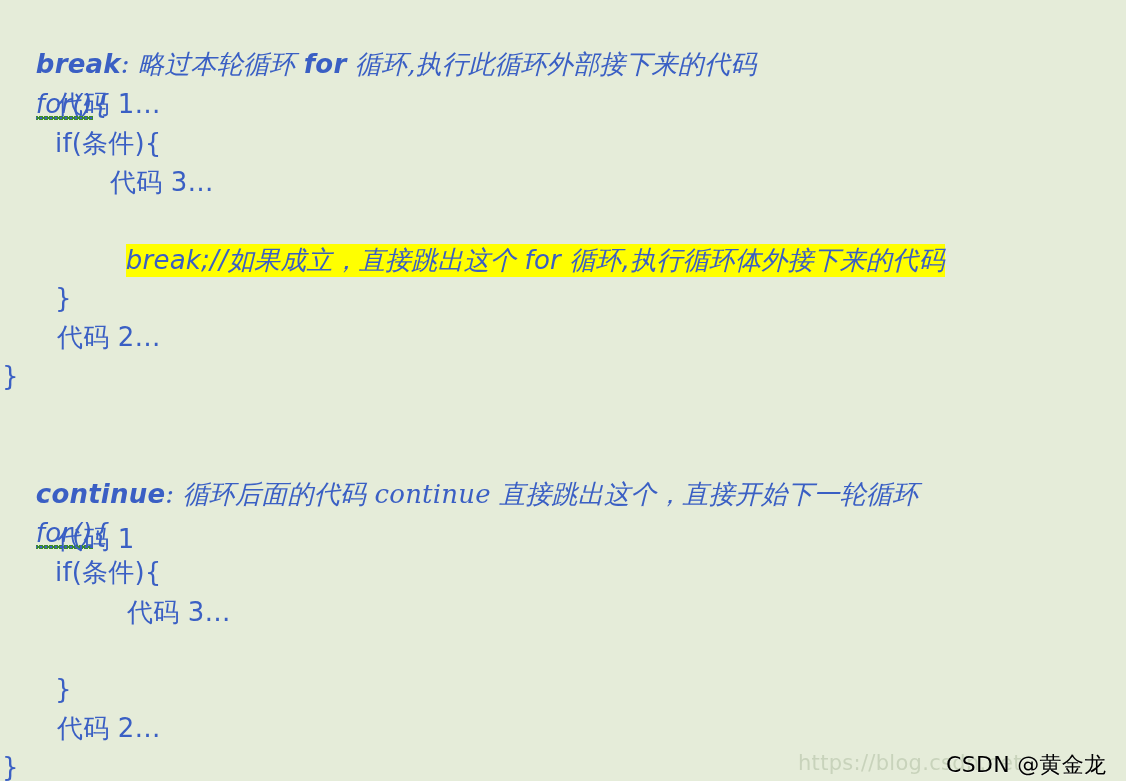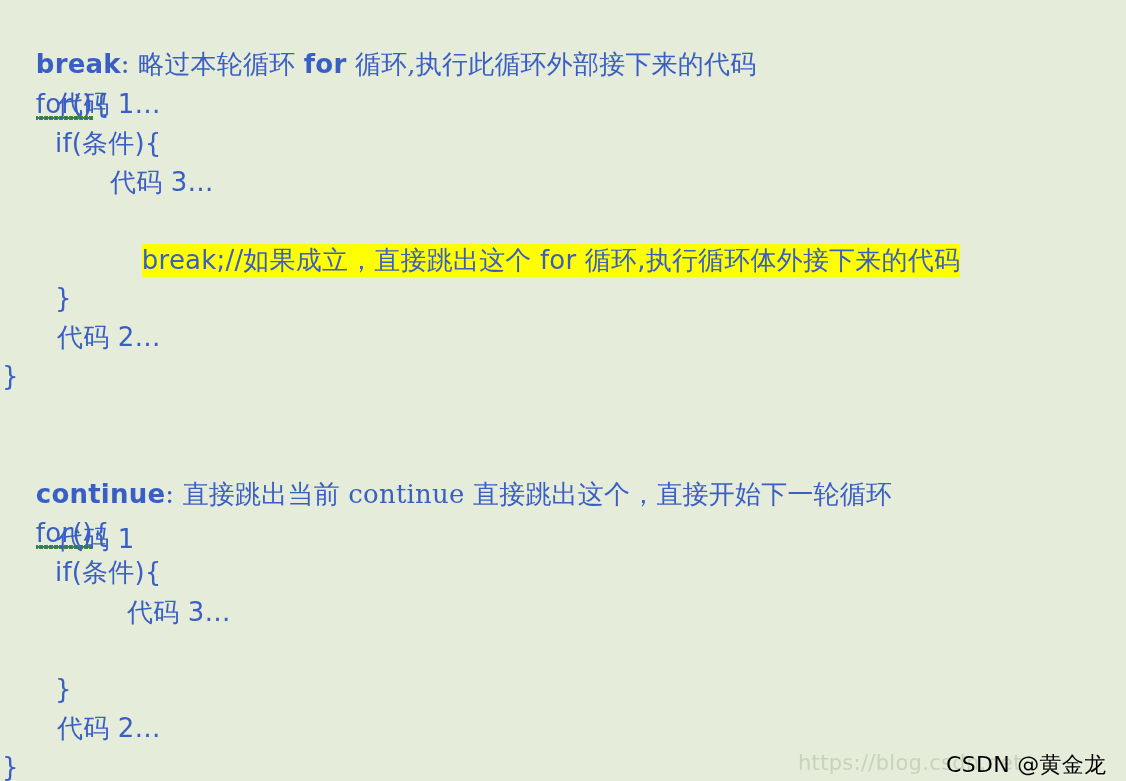--- a/index.html
+++ b/index.html
@@ -25,20 +25,21 @@
     left: 0;
     white-space: pre;
     font-family: "DejaVu Sans", "Liberation Sans", sans-serif;
     font-size: 26px;
     line-height: 40px;
     color: #3a5fc4;
     letter-spacing: 0.2px;
   }
   .code-line .seg {
     white-space: pre;
+    font-style: italic;
   }
   .hl {
     background: #ffff00;
     padding: 1px 0 2px 0;
     box-decoration-break: clone;
     -webkit-box-decoration-break: clone;
   }
   .kw {
     font-weight: bold;
   }
@@ -107,33 +108,33 @@
   <div class="code-line" style="top:44px;left:2px;">
     <span class="seg squiggle underline-solid">for()</span><span class="seg">{</span>
   </div>
 
   <div class="code-line" style="top:84px;left:57px;text-align:center;">代码 1…</div>
 
   <div class="code-line" style="top:123px;left:55px;">if(条件){</div>
 
   <div class="code-line" style="top:162px;left:110px;">代码 3…</div>
 
-  <div class="code-line" style="top:200px;left:108px;">
+  <div class="code-line" style="top:200px;left:92px;">
     <span class="seg hl">break;//如果成立，直接跳出这个 for 循环,执行循环体外接下来的代码</span>
   </div>
 
 
   <div class="code-line" style="top:278px;left:55px;">}</div>
 
   <div class="code-line" style="top:317px;left:57px;">代码 2…</div>
 
   <div class="code-line" style="top:356px;left:2px;">}</div>
 
   <div class="code-line" style="top:434px;left:2px;">
-    <span class="seg kw">continue</span><span class="seg mono-cn">: 直接跳出当前 </span><span class="seg mono-cn">continue</span><span class="seg mono-cn"> 直接跳出这个，直接开始下一轮循环</span>
+    <span class="seg kw">continue</span><span class="seg mono-cn">: 循环后面的代码 </span><span class="seg mono-cn">continue</span><span class="seg mono-cn"> 直接跳出这个，直接开始下一轮循环</span>
   </div>
 
   <div class="code-line" style="top:473px;left:2px;">
     <span class="seg squiggle underline-solid">for()</span><span class="seg">{</span>
   </div>
 
   <div class="code-line" style="top:513px;left:57px;margin-top:6px;">代码 1</div>
 
   <div class="code-line" style="top:552px;left:55px;">if(条件){</div>
 

